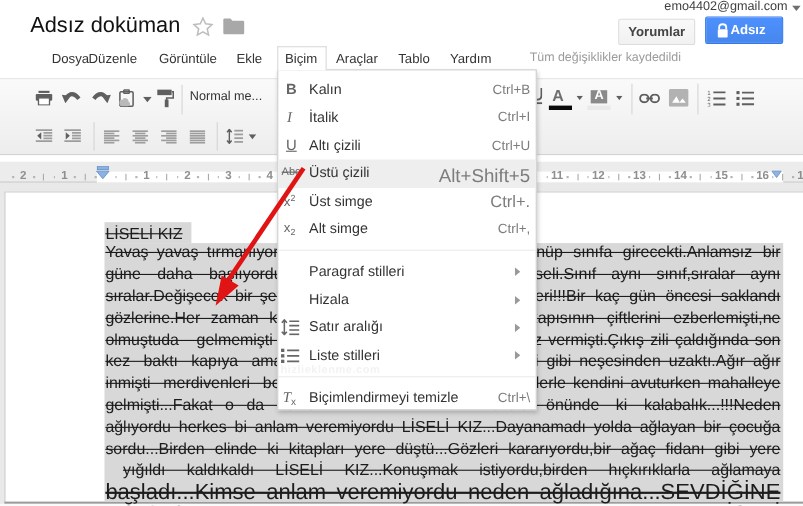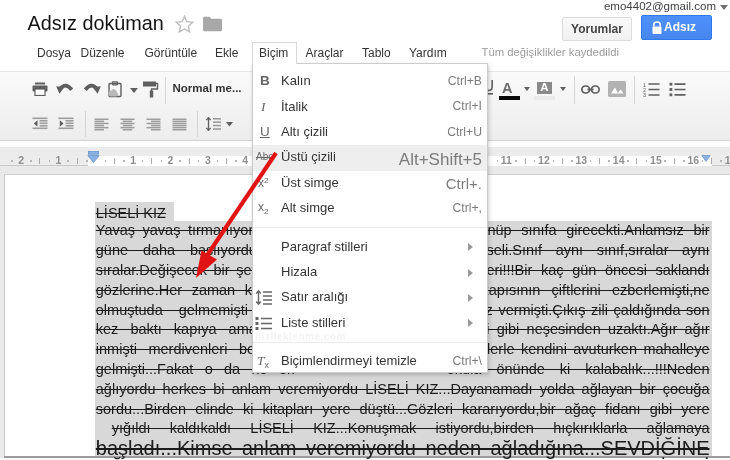--- a/index.html
+++ b/index.html
@@ -48,21 +48,21 @@
 <svg class="abs" style="left:202px;top:16px;" width="21" height="16" viewBox="0 0 21 16">
       <path d="M1 2 Q1 0.8 2.2 0.8 L7.5 0.8 L9.3 2.8 L18.8 2.8 Q20 2.8 20 4 L20 14 Q20 15.2 18.8 15.2 L2.2 15.2 Q1 15.2 1 14 Z" fill="#a8a8a8"></path>
     </svg>
 <div class="abs" style="left:562px;top:17px;width:70px;height:24px;background:linear-gradient(#f9f9f9,#f1f1f1);border:1px solid #dcdcdc;border-radius:2px;font-size:12px;font-weight:bold;color:#444;text-align:center;line-height:22px;">Yorumlar</div>
 <div class="abs" style="left:641px;top:15px;width:71px;height:25px;background:linear-gradient(#4d90fe,#4787ed);border:1px solid #3079ed;border-radius:2px;"></div>
 <div class="abs" style="left:664px;top:15px;width:48px;height:25px;font-size:12px;font-weight:bold;color:#fff;line-height:25px;">Adsız</div>
 <svg class="abs" style="left:652px;top:20.5px;" width="10" height="14" viewBox="0 0 10 14">
       <path d="M1.8 5.5 L1.8 3.8 Q1.8 1 5 1 Q8.2 1 8.2 3.8 L8.2 5.5" fill="none" stroke="#fff" stroke-width="1.7"></path>
       <rect x="0.5" y="5.5" width="9" height="7.5" rx="0.8" fill="#fff"></rect>
     </svg>
-<div class="abs" style="left:37px;top:46px;font-size:12px;color:#333;">Dosya</div>
+<div class="abs" style="left:47px;top:46px;font-size:12px;color:#333;">Dosya</div>
 <div class="abs" style="left:80.5px;top:46px;font-size:12px;color:#333;">Düzenle</div>
 <div class="abs" style="left:144.5px;top:46px;font-size:12px;color:#333;">Görüntüle</div>
 <div class="abs" style="left:215px;top:46px;font-size:12px;color:#333;">Ekle</div>
 <div class="abs" style="left:305.5px;top:46px;font-size:12px;color:#333;">Araçlar</div>
 <div class="abs" style="left:362px;top:46px;font-size:12px;color:#333;">Tablo</div>
 <div class="abs" style="left:409px;top:46px;font-size:12px;color:#333;">Yardım</div>
 <div class="abs" style="left:252px;top:42px;width:45px;height:22px;background:#fff;border:1px solid #d9d9d9;border-bottom:none;z-index:30;"></div>
 <div class="abs" style="left:259px;top:46px;font-size:12px;color:#333;z-index:31;">Biçim</div>
 <div class="abs" style="left:481.5px;top:46px;font-size:11.3px;color:#9b9b9b;">Tüm değişiklikler kaydedildi</div>
 <div class="abs" style="left:0;top:71px;width:730px;height:70px;background:linear-gradient(#fafafa,#ededed);border-top:1px solid #e5e5e5;border-bottom:1px solid #d4d4d4;"></div>
@@ -86,21 +86,21 @@
 </svg>
 <svg class="ico" style="left:130px;top:87.5px;" width="8" height="5" viewBox="0 0 8 5">
       <path d="M0 0 L8 0 L4 5 Z" fill="#5f5f5f"></path>
     </svg>
 <svg class="ico" style="left:142px;top:81px;" width="17" height="17" viewBox="0 0 16 17">
 <rect x="0.5" y="0.5" width="13" height="5" fill="#5f5f5f"></rect>
 <path d="M13.5 2.5 L15 2.5 L15 8 L9 8 L9 10" fill="none" stroke="#5f5f5f" stroke-width="1.4"></path>
 <rect x="7.3" y="9.5" width="3.4" height="7" fill="#5f5f5f"></rect>
 </svg>
 <div class="ico" style="left:165px;top:77px;width:1px;height:27px;background:#d5d5d5;"></div>
-<div class="ico" style="left:172.5px;top:82px;font-size:11.5px;font-weight:bold;color:#333;">Normal me...</div>
+<div class="ico" style="left:172.5px;top:82px;font-size:11.5px;font-weight:normal;color:#333;">Normal me...</div>
 <svg class="ico" style="left:484px;top:80px;" width="9" height="17" viewBox="0 0 9 17">
       <path d="M0.5 0 L0.5 6.5 Q0.5 10.5 4.5 10.5 Q8.2 10.5 8.2 6.5 L8.2 0" fill="none" stroke="#5f5f5f" stroke-width="1.6"></path>
       <rect x="0" y="13" width="9" height="1.6" fill="#5f5f5f"></rect>
     </svg>
 <div class="ico" style="left:502px;top:80px;font-size:14.5px;font-weight:bold;color:#6e6e6e;">A</div>
 <div class="ico" style="left:498.5px;top:95.5px;width:21.5px;height:4px;background:#090909;"></div>
 <svg class="ico" style="left:523.5px;top:87px;" width="6" height="4" viewBox="0 0 6 4">
       <path d="M0 0 L6 0 L3 4 Z" fill="#5f5f5f"></path>
     </svg>
 <div class="ico" style="left:537px;top:81.5px;width:15px;height:12.5px;background:#8a8a8a;"></div>

